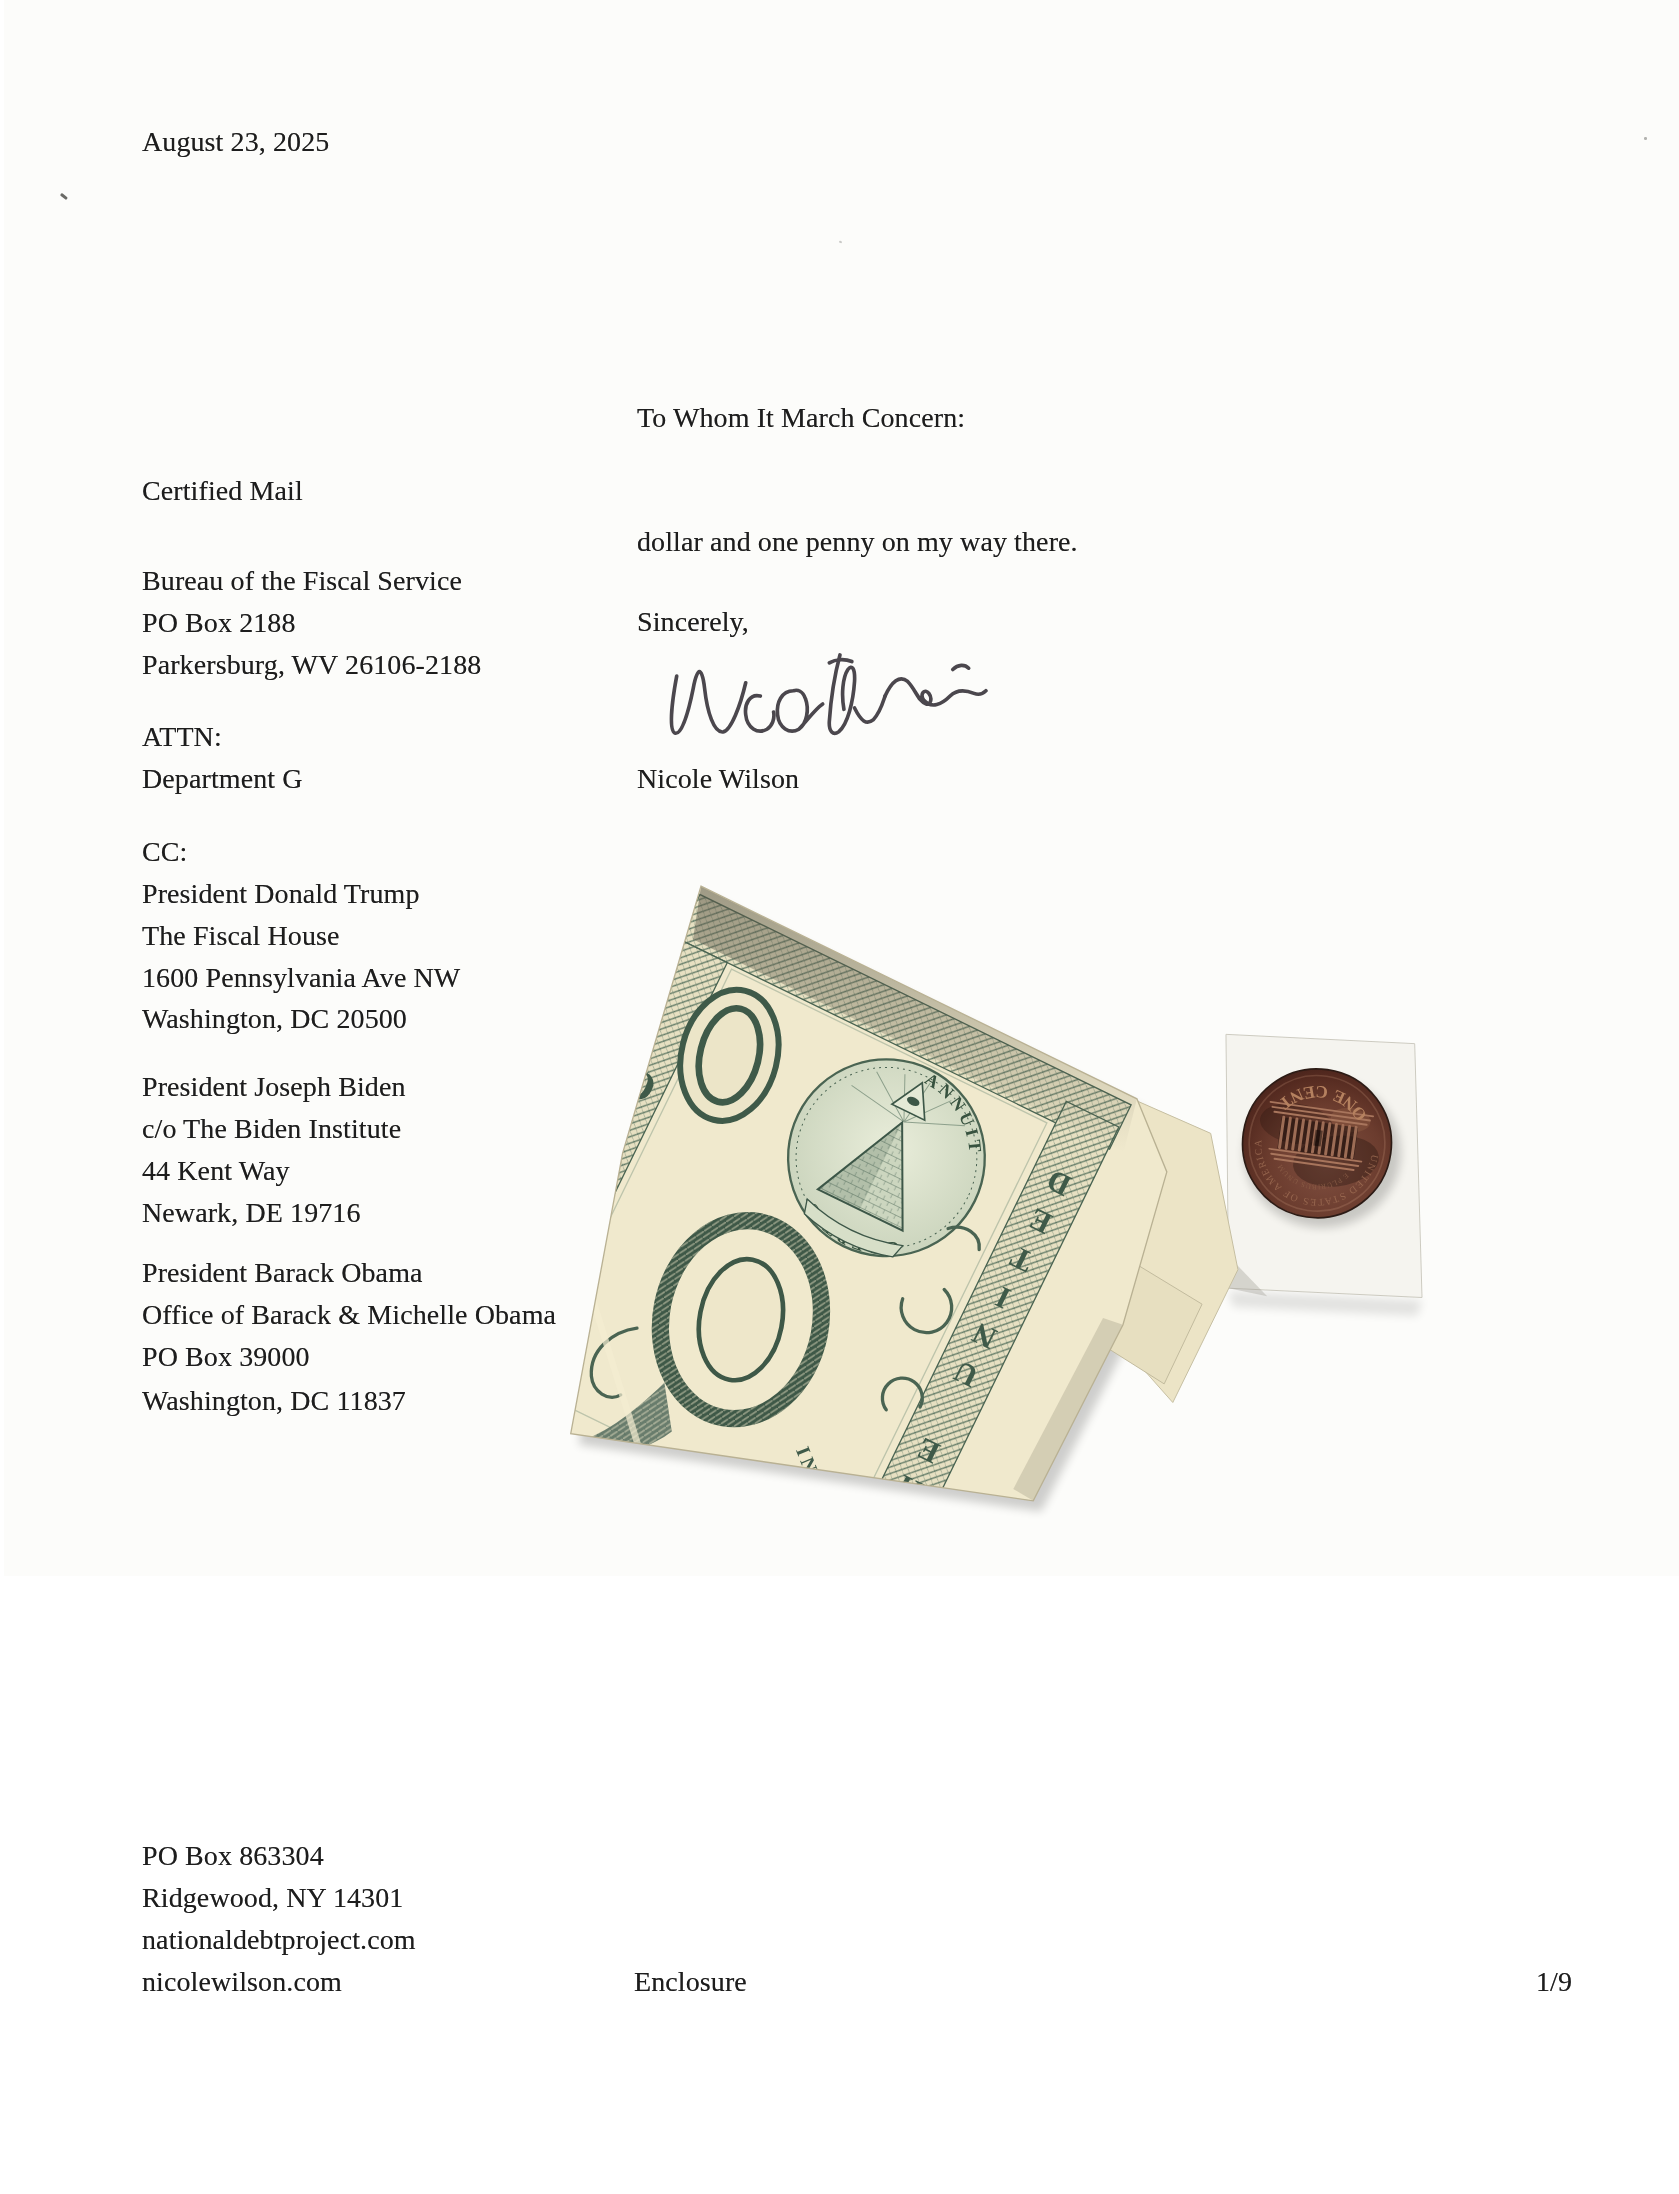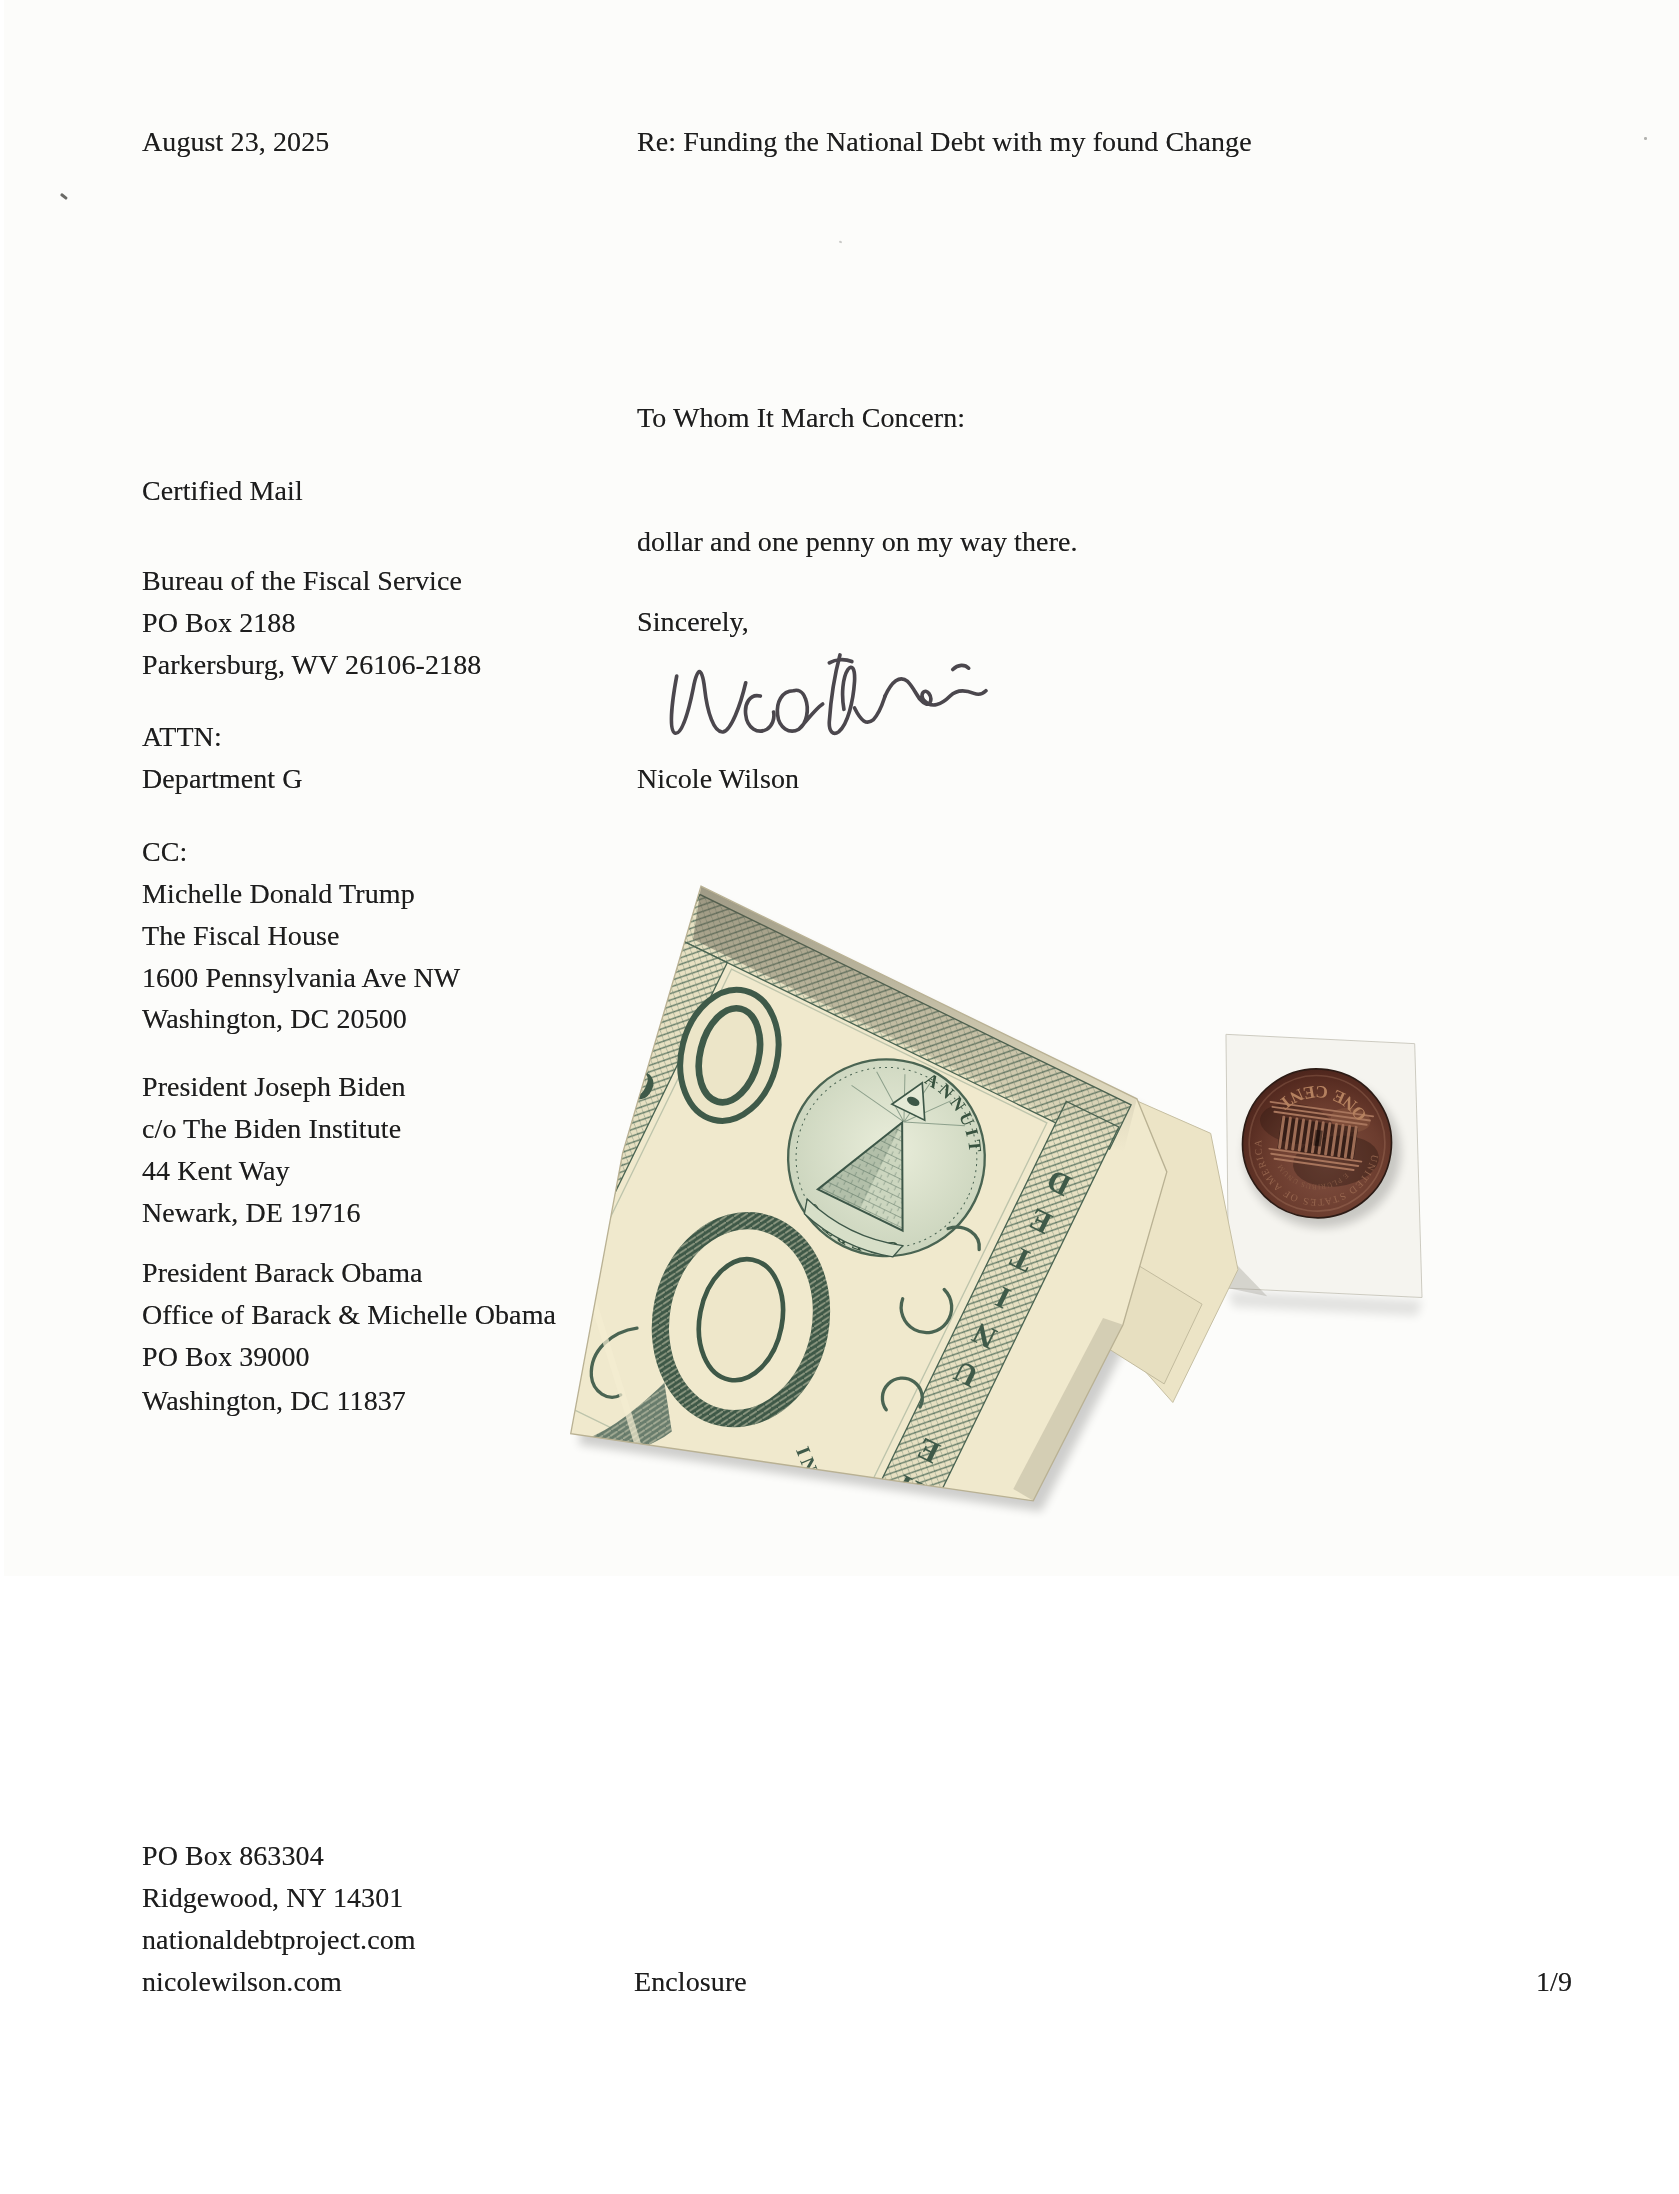--- a/index.html
+++ b/index.html
@@ -16,21 +16,20 @@
   .speck.s1{left:56px;top:195px;width:8px;height:2.7px;transform:rotate(38deg);}
   .speck.s2{left:1640px;top:137px;width:2.7px;height:2.7px;opacity:.5;}
   .speck.s3{left:835px;top:241px;width:3.3px;height:2px;opacity:.35;transform:rotate(20deg);}
 </style>
 </head>
 <body>
 
 <div class="scan">
 
   <div class="line" style="left:138px;top:126px">August 23, 2025</div>
-  <div class="line" style="left:633px;top:126px">Re: Funding the National Debt with my found Change</div>
 
   <div class="line" style="left:633px;top:402px">To Whom It March Concern:</div>
   <div class="line" style="left:633px;top:526px">dollar and one penny on my way there.</div>
   <div class="line" style="left:633px;top:606px">Sincerely,</div>
   <div class="line" style="left:633px;top:763px">Nicole Wilson</div>
 
   <svg class="sig" viewBox="0 0 520 220">
     <g fill="none" stroke="#332f36" stroke-width="5.5" stroke-linecap="round" stroke-linejoin="round" opacity="0.88">
       <path d="M32,62 C24,105 20,146 30,148 C40,150 50,115 57,80 C63,48 70,46 74,80 C78,116 88,148 102,146 C114,144 128,106 136,72"></path>
       <path d="M158,92 C142,88 134,104 136,120 C138,140 154,150 168,142 C176,137 180,126 178,116"></path>
@@ -45,21 +44,21 @@
 
   <div class="line" style="left:138px;top:475px">Certified Mail</div>
   <div class="line" style="left:138px;top:565px">Bureau of the Fiscal Service</div>
   <div class="line" style="left:138px;top:607px">PO Box 2188</div>
   <div class="line" style="left:138px;top:649px">Parkersburg, WV 26106-2188</div>
   <div class="line" style="left:138px;top:721px">ATTN:</div>
   <div class="line" style="left:138px;top:763px">Department G</div>
 
   <div class="line" style="left:138px;top:836px">CC:</div>
 
-  <div class="line" style="left:138px;top:878px">Michelle Donald Trump</div>
+  <div class="line" style="left:138px;top:878px">President Donald Trump</div>
   <div class="line" style="left:138px;top:920px">The Fiscal House</div>
   <div class="line" style="left:138px;top:962px">1600 Pennsylvania Ave NW</div>
   <div class="line" style="left:138px;top:1003px">Washington, DC 20500</div>
 
   <div class="line" style="left:138px;top:1071px">President Joseph Biden</div>
   <div class="line" style="left:138px;top:1113px">c/o The Biden Institute</div>
   <div class="line" style="left:138px;top:1155px">44 Kent Way</div>
   <div class="line" style="left:138px;top:1197px">Newark, DE 19716</div>
 
   <div class="line" style="left:138px;top:1257px">President Barack Obama</div>

